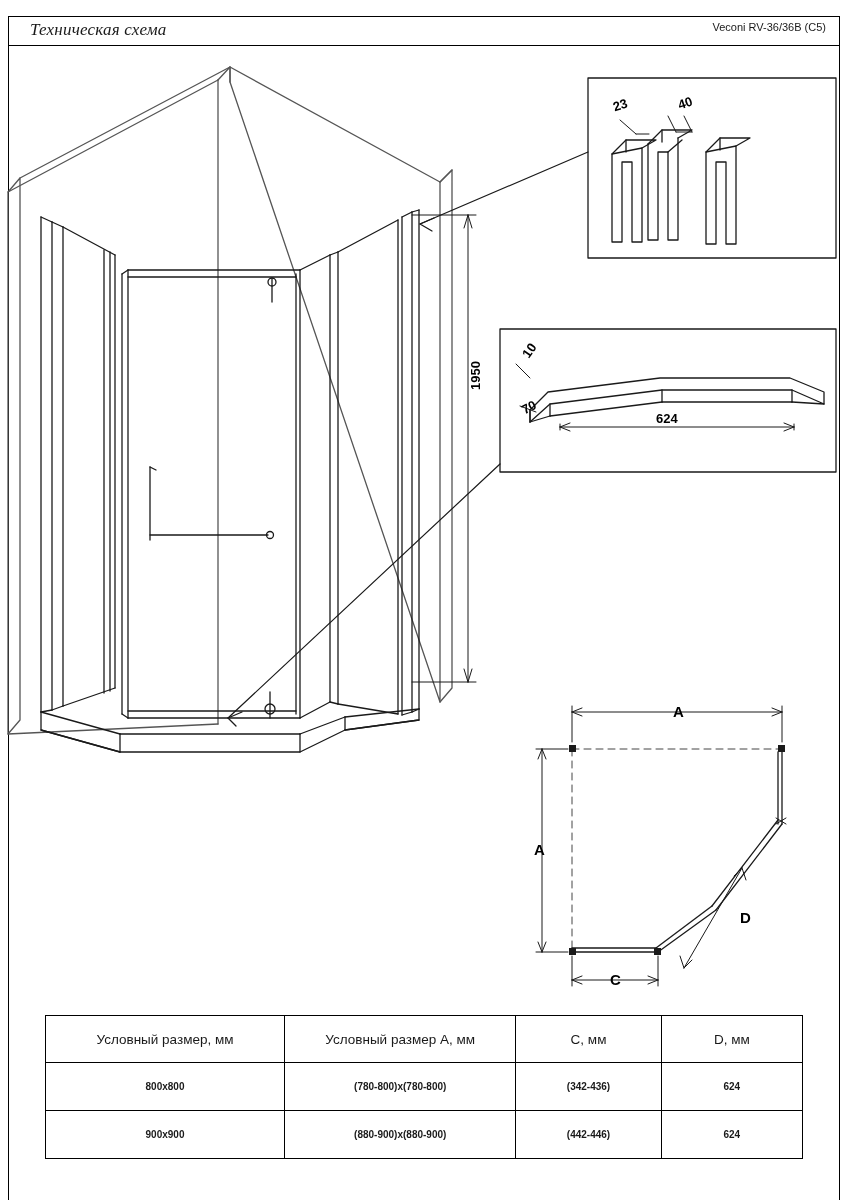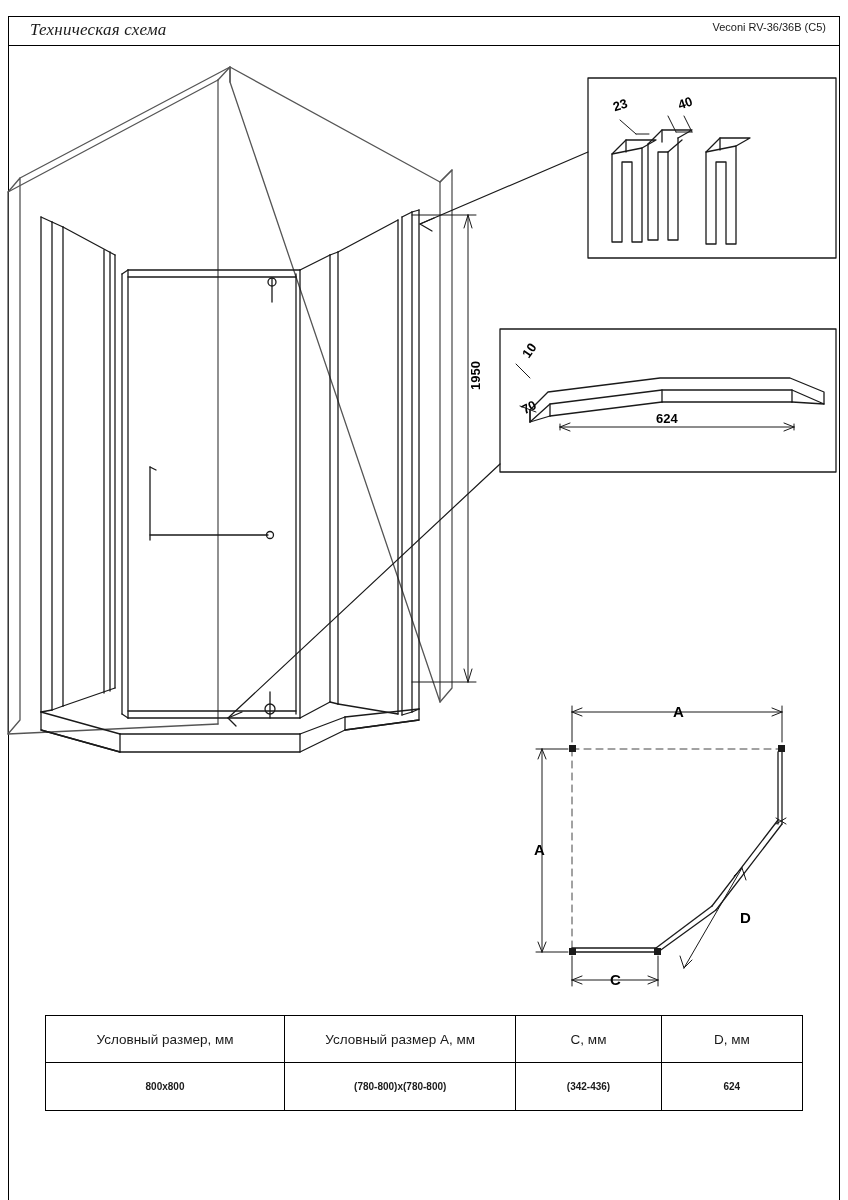--- a/index.html
+++ b/index.html
@@ -318,16 +318,22 @@
         <th class="col-4">D, мм</th>
       </tr>
     </thead>
     <tbody>
       <tr>
         <td>800x800</td>
         <td>(780-800)x(780-800)</td>
         <td>(342-436)</td>
         <td>624</td>
       </tr>
+      <tr>
+        <td>900x900</td>
+        <td>(880-900)x(880-900)</td>
+        <td>(442-446)</td>
+        <td>624</td>
+      </tr>
     </tbody>
   </table>
 
 </div>
 
 </body></html>

